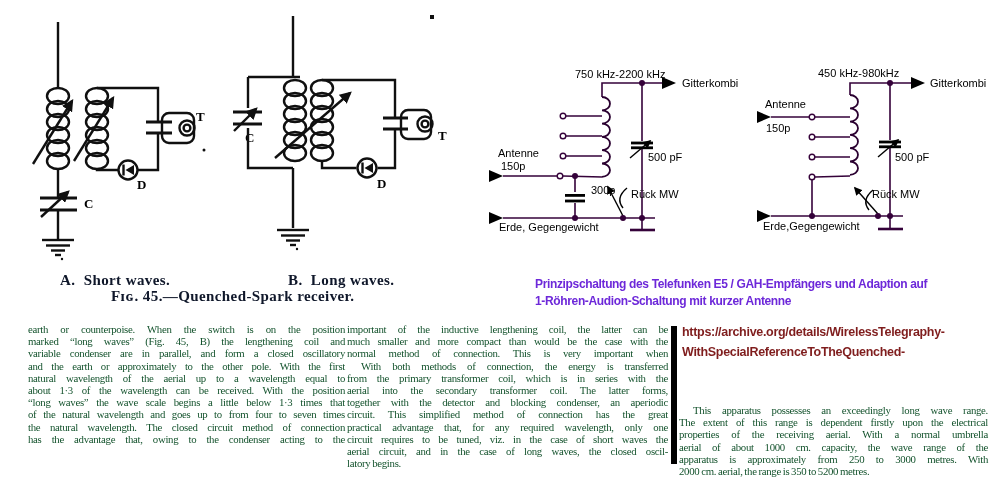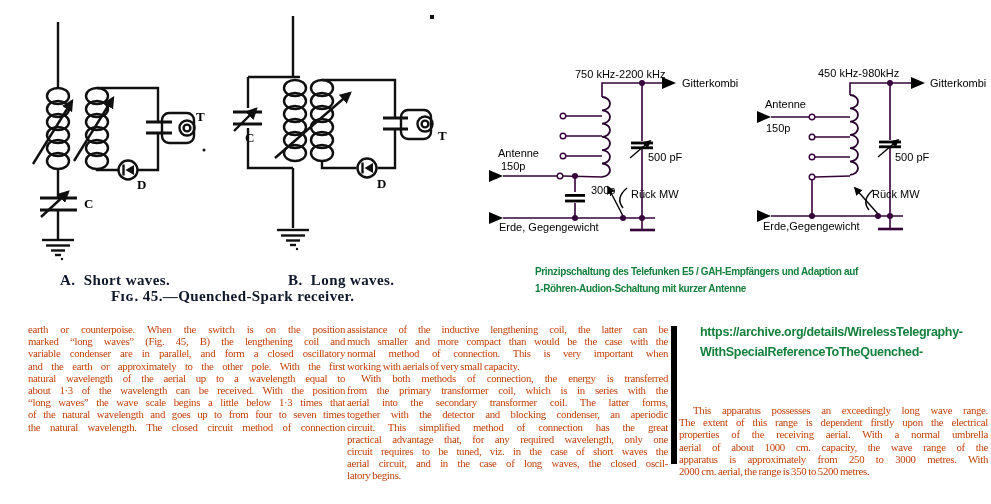--- a/index.html
+++ b/index.html
@@ -15,26 +15,26 @@
   .wire{stroke:var(--wire,#35023a);stroke-width:1.6;fill:none;}
   .coil2{stroke:#2a0030;stroke-width:1.8;fill:none;}
   .wdot{fill:var(--wire,#35023a);}
   .tapc{fill:#fff;stroke:var(--wire,#35023a);stroke-width:1.4;}
   .gbar{stroke:var(--wire,#35023a);stroke-width:2.6;fill:none;}
   .arr{fill:#000;}
   .blk{stroke:#000;stroke-width:1.4;fill:none;}
   .capb{fill:#000;}
   .slabel{font:11px "Liberation Sans",sans-serif;fill:#000;}
   
-  .decap{position:absolute;left:535px;top:263px;width:420px;
-         font-weight:700;font-size:10px;letter-spacing:-.35px;line-height:17px;color:#15803d;}
-  .urlblock{position:absolute;left:700px;top:322px;width:290px;
-         font-weight:700;font-size:12.5px;letter-spacing:-.3px;line-height:20px;color:#15803d;}
+  .decap{position:absolute;left:535px;top:276px;width:420px;
+         font-weight:700;font-size:12px;letter-spacing:-.35px;line-height:17px;color:#6d28d9;}
+  .urlblock{position:absolute;left:682px;top:322px;width:290px;
+         font-weight:700;font-size:12.5px;letter-spacing:-.3px;line-height:20px;color:#7f1d1d;}
   
-  .col{position:absolute;font-family:"Liberation Serif","DejaVu Serif",serif;color:#c2410c;}
+  .col{position:absolute;font-family:"Liberation Serif","DejaVu Serif",serif;color:#14532d;}
   .tline{font-size:10.8px;line-height:12.2px;letter-spacing:-.3px;word-spacing:-.6px;
          text-align:justify;text-align-last:justify;}
   .tline.end{text-align-last:left;}
   .tline.ind{text-indent:14px;}
   .divider{position:absolute;left:671px;top:326px;width:6px;height:138px;background:#000;}
   svg{position:absolute;}
 </style>
 </head>
 <body>
 
@@ -278,26 +278,26 @@
   <div class="col" style="left:28px;top:323px;width:317px">
       <div class="tline">earth or counterpoise.  When the switch is on the position</div>
       <div class="tline">marked “long waves” (Fig. 45, B) the lengthening coil and</div>
       <div class="tline">variable condenser are in parallel, and form a closed oscillatory</div>
       <div class="tline">and the earth or approximately to the other pole.  With the first</div>
       <div class="tline">natural wavelength of the aerial up to a wavelength equal to</div>
       <div class="tline">about 1·3 of the wavelength can be received.  With the position</div>
       <div class="tline">“long waves” the wave scale begins a little below 1·3 times that</div>
       <div class="tline">of the natural wavelength and goes up to from four to seven times</div>
       <div class="tline">the natural wavelength.  The closed circuit method of connection</div>
+      <div class="tline">has the advantage that, owing to the condenser acting to the</div>
     </div>
   <div class="col" style="left:347px;top:323px;width:321px">
-      <div class="tline">assistance of the inductive lengthening coil, the latter can be</div>
+      <div class="tline">important of the inductive lengthening coil, the latter can be</div>
       <div class="tline">much smaller and more compact than would be the case with the</div>
       <div class="tline">normal method of connection.  This is very important when</div>
-      <div class="tline end">working with aerials of very small capacity.</div>
       <div class="tline ind">With both methods of connection, the energy is transferred</div>
       <div class="tline">from the primary transformer coil, which is in series with the</div>
       <div class="tline">aerial into the secondary transformer coil.  The latter forms,</div>
       <div class="tline">together with the detector and blocking condenser, an aperiodic</div>
       <div class="tline">circuit.  This simplified method of connection has the great</div>
       <div class="tline">practical advantage that, for any required wavelength, only one</div>
       <div class="tline">circuit requires to be tuned, viz. in the case of short waves the</div>
       <div class="tline">aerial circuit, and in the case of long waves, the closed oscil-</div>
       <div class="tline end">latory begins.</div>
     </div>

